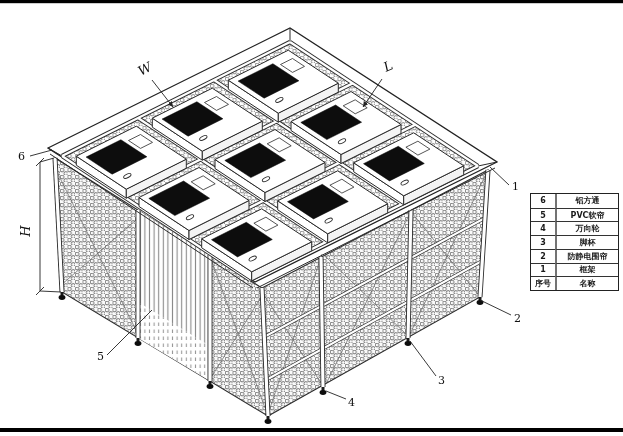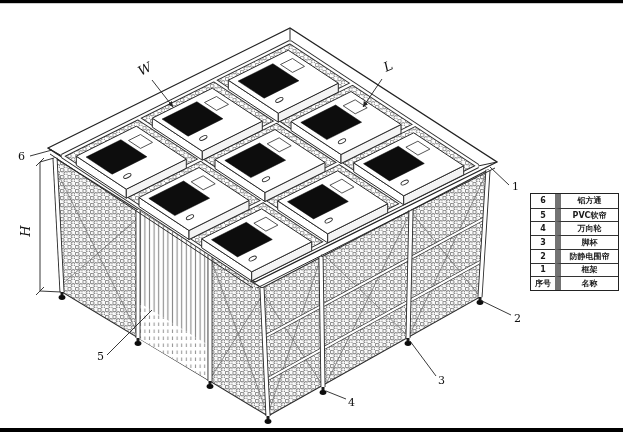--- a/index.html
+++ b/index.html
@@ -4,21 +4,21 @@
 <style>
   html,body{margin:0;padding:0;background:#e8e8e8;}
   .stage{position:relative;width:623px;height:436px;background:#ffffff;overflow:hidden;
          font-family:"DejaVu Sans",sans-serif;}
   svg{position:absolute;left:0;top:0;}
   .callout-num{font-family:"DejaVu Serif",serif;font-size:11px;fill:#111;}
   .dim-letter{font-family:"DejaVu Serif",serif;font-style:italic;font-size:13px;fill:#111;}
   .parts-table{position:absolute;left:530px;top:193px;width:87px;height:96px;
       display:grid;grid-template-columns:24px 1fr;grid-template-rows:repeat(7,1fr);
       border:1.2px solid #222;background:#fff;}
-  .parts-table .cell{border-top:1px solid #333;border-left:6px solid #737373;
+  .parts-table .cell{border-top:1px solid #333;border-left:2px solid #737373;
       display:flex;align-items:center;justify-content:center;
       font-size:8px;font-weight:700;color:#1a1a1a;overflow:hidden;white-space:nowrap;}
   .parts-table .cell.r0{border-top:none;}
   .parts-table .cell.c0{border-left:none;}
 </style>
 </head>
 <body>
 
 <div class="stage">
 <svg id="draw" width="623" height="436" viewBox="0 0 623 436">

